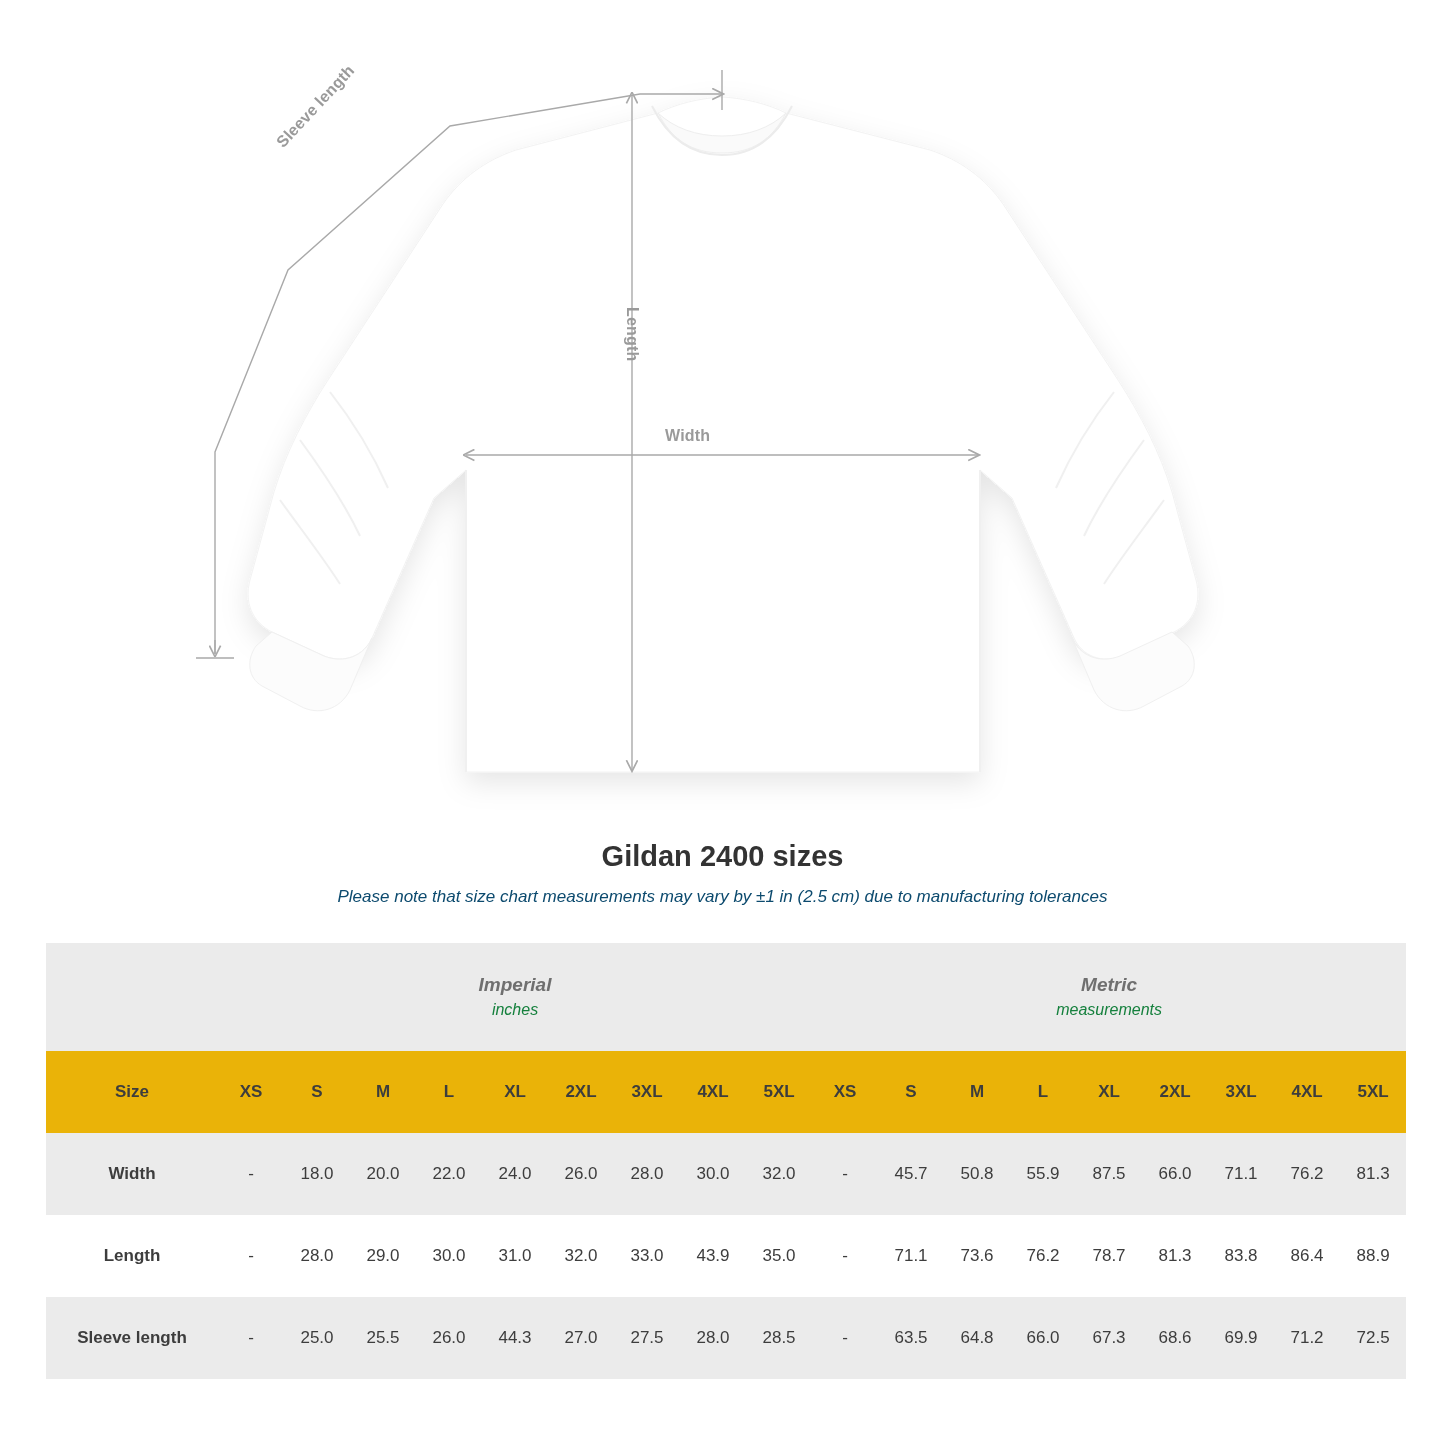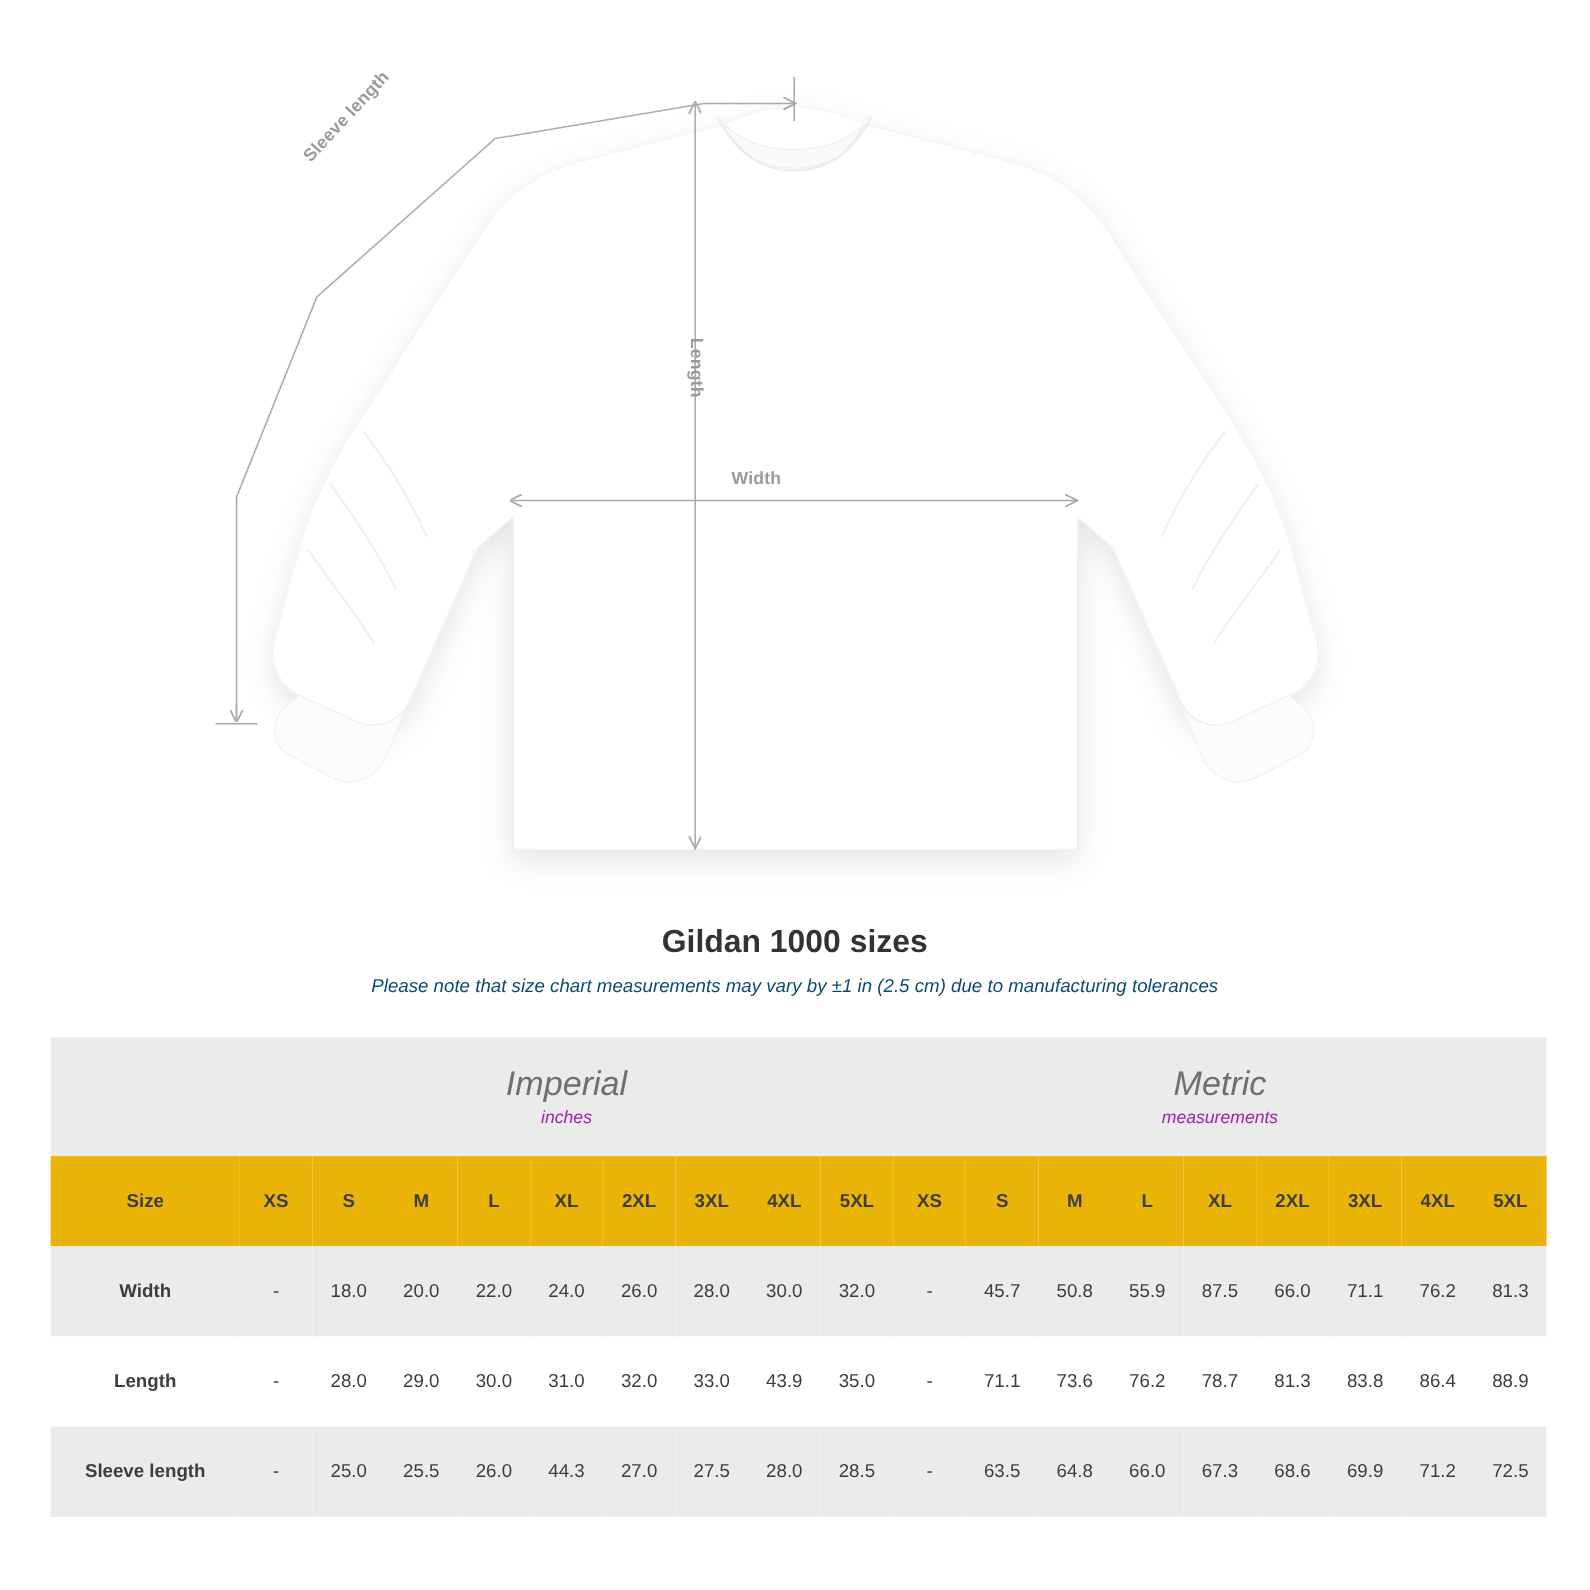--- a/index.html
+++ b/index.html
@@ -88,30 +88,30 @@
     font-size: 17px;
     color: #3d3d3d;
     padding: 0;
     border: none;
   }
   .sys-head {
     height: 108px;
     background: #ebebeb;
   }
   .sys-name {
-    font-size: 31px;
-    font-weight: normal;
+    font-size: 19px;
+    font-weight: bold;
     font-style: italic;
     color: #6f6f6f;
     line-height: 1.1;
   }
   .sys-unit {
     font-size: 16px;
     font-style: italic;
-    color: #a21caf;
+    color: #15803d;
     margin-top: 6px;
   }
   tr.row-head td {
     height: 82px;
     background: #eab308;
     font-weight: bold;
     font-size: 17px;
   }
   tr.row-band-grey td {
     height: 82px;
@@ -209,21 +209,21 @@
         <line x1="466" y1="455" x2="978" y2="455" marker-start="url(#arrowStart)" marker-end="url(#arrowEnd)"></line>
       </g>
     </svg>
 
     <div class="dim-label label-sleeve">Sleeve length</div>
     <div class="dim-label label-length">Length</div>
     <div class="dim-label label-width">Width</div>
   </div>
 
   <div class="titles">
-    <h1 class="chart-title">Gildan 1000 sizes</h1>
+    <h1 class="chart-title">Gildan 2400 sizes</h1>
     <p class="chart-note">Please note that size chart measurements may vary by ±1 in (2.5 cm) due to manufacturing tolerances</p>
   </div>
 
   <div class="table-wrap">
     <table class="size-table">
       <colgroup>
         <col style="width:172px">
         <col span="9" style="width:66px">
         <col span="9" style="width:66px">
       </colgroup>

